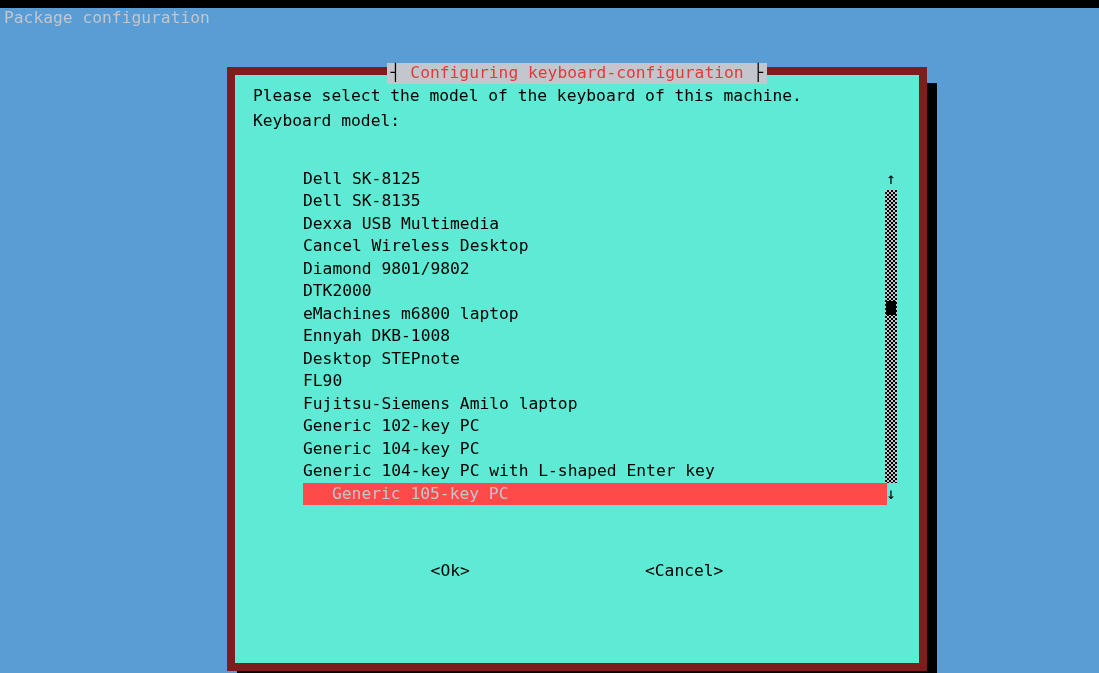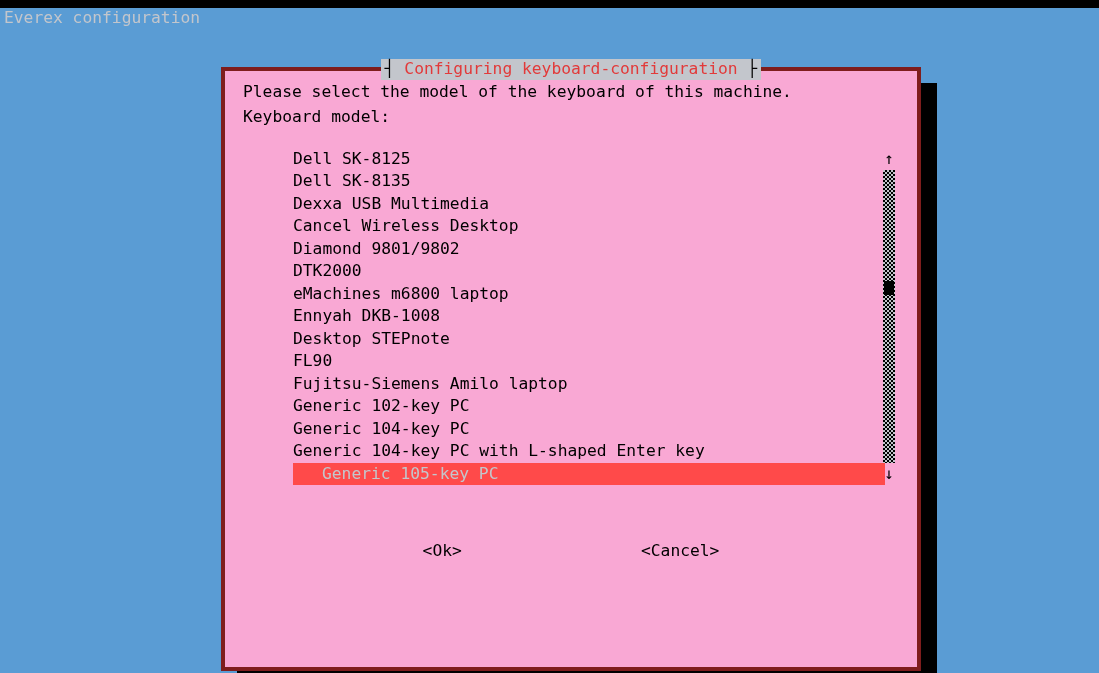--- a/index.html
+++ b/index.html
@@ -30,26 +30,26 @@
   .dialog-shadow {
     position: absolute;
     background: #000;
     left: 237px;
     top: 53px;
     width: 700px;
     height: 604px;
   }
   .dialog {
     position: absolute;
-    left: 221px;
+    left: 227px;
     top: 37px;
     width: 700px;
     height: 604px;
-    background: #f9a8d4;
-    border: 4px solid #7f1d1d;
+    background: #5eead4;
+    border: 8px solid #7f1d1d;
     color: #000;
   }
   .dialog-inner {
     padding: 4px 18px 10px 18px;
   }
   .title-row {
     position: absolute;
     top: -12px;
     left: 0;
     width: 100%;
@@ -66,21 +66,21 @@
   .prompt {
     margin-top: 7px;
     white-space: pre;
   }
   .label {
     margin-top: 4px;
     white-space: pre;
   }
   .list-wrap {
     display: flex;
-    margin-top: 20px;
+    margin-top: 36px;
   }
   .list-col {
     flex: 1;
     padding-left: 50px;
   }
   .list-item {
     white-space: pre;
     height: 22.5px;
     display: flex;
     align-items: center;
@@ -130,21 +130,21 @@
     display: inline-block;
     color: #000;
     cursor: pointer;
   }
 </style>
 </head>
 <body>
 
 <div class="header-strip"></div>
 <div class="page-title">
-  <span>Everex configuration</span>
+  <span>Package configuration</span>
 </div>
 <div class="desktop">
 
   <div class="dialog-shadow"></div>
 
   <div class="dialog">
     <div class="title-row">
       <span class="title-badge">
         <span class="bar">┤ </span><span>Configuring keyboard-configuration</span><span class="bar"> ├</span>
       </span>

